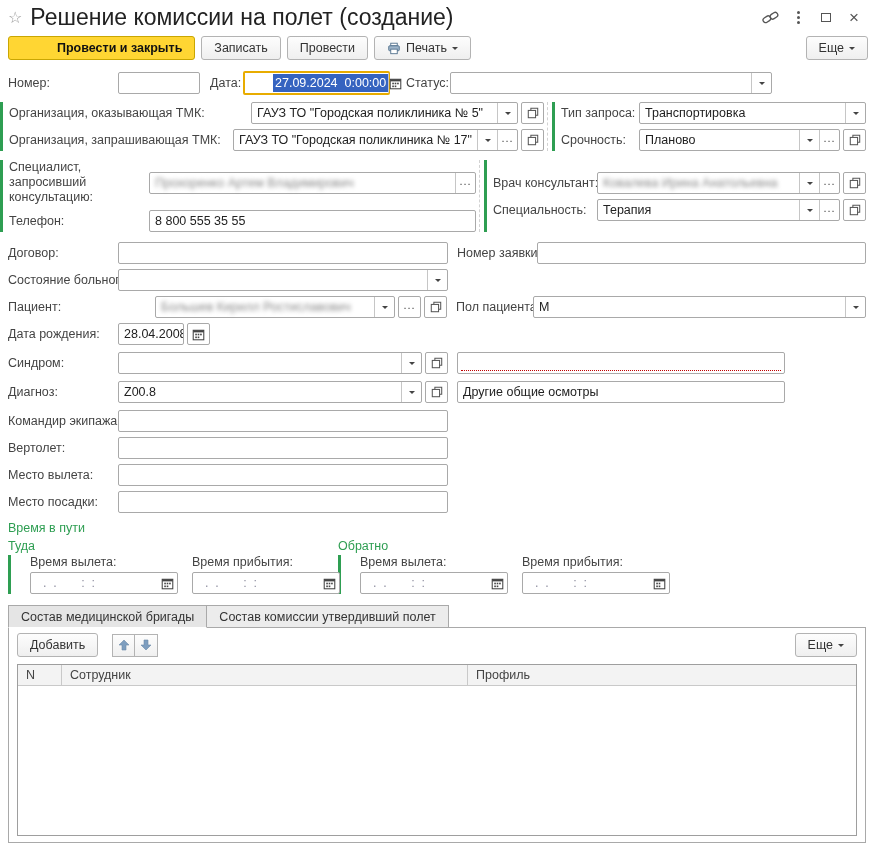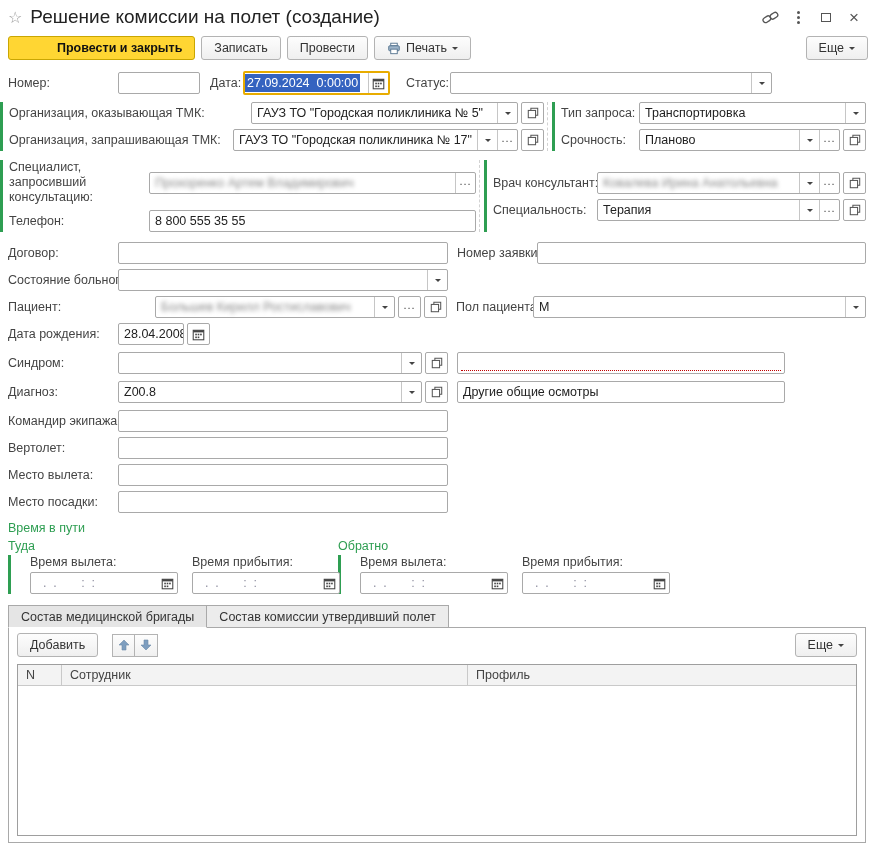--- a/index.html
+++ b/index.html
@@ -4,21 +4,21 @@
 <style>
   * { box-sizing: border-box; }
   html,body { margin:0; padding:0; }
   body {
     width:878px; height:851px; overflow:hidden; background:#fff;
     font-family:"Liberation Sans", sans-serif; font-size:12.5px; color:#333;
   }
   
   .titlebar { display:flex; align-items:center; height:32px; padding:2px 10px 0 8px; }
   .star { font-size:16px; color:#9a9a9a; margin-right:8px; cursor:pointer; }
-  .wtitle { font-size:19px; color:#222; white-space:nowrap; }
+  .wtitle { font-size:23px; color:#222; white-space:nowrap; }
   .titlebar .spacer { flex:1; }
   .wicon { width:28px; height:22px; display:flex; align-items:center; justify-content:center; cursor:pointer; color:#555; }
   .dots3 { display:flex; flex-direction:column; gap:2px; }
   .dots3 i { width:3px; height:3px; background:#555; border-radius:50%; }
   .maxbox { width:10px; height:9px; border:1.4px solid #555; }
   .closex { font-size:17px; color:#555; line-height:1; }
   
   .cmdbar { display:flex; align-items:center; gap:6px; padding:4px 10px 6px 8px; }
   .btn {
     height:24px; padding:0 12px; background:linear-gradient(#fdfdfd,#efefef);
@@ -46,21 +46,21 @@
     width:23px; height:22px; margin-left:3px; border:1px solid #a9a9a9; border-radius:2px;
     background:#fff; display:flex; align-items:center; justify-content:center; cursor:pointer; flex:none;
   }
   .blur { filter:blur(2px); color:#8a8a8a; }
   .grp { border-left:3px solid #2E9E52; padding-left:6px; }
   .vdash { border-left:1px dashed #d2d2d2; align-self:stretch; margin:0 4px 0 3px; }
   .band { display:flex; align-items:stretch; margin:7px 12px 0 0; }
   .bcol { display:flex; flex-direction:column; gap:5px; justify-content:center; }
   .brow { display:flex; align-items:center; }
   .focusring { display:flex; align-items:stretch; border:2px solid #E8AC00; border-radius:2px; height:24px; background:#fff; }
-  .sel { background:#3563C0; color:#fff; white-space:pre; padding:2px 2px; align-self:center; }
+  .sel { background:#3563C0; color:#fff; white-space:pre; padding:2px 2px; align-self:center;margin-left:28px; }
   .redline { position:absolute; left:3px; right:3px; bottom:2px; border-bottom:1px dotted #C00000; }
   .greenh { color:#2E9E52; white-space:nowrap; }
   .ph { white-space:pre; color:#8f8fa0; }
   
   .timegrp { border-left:3px solid #2E9E52; padding-left:19px; display:flex; gap:14px; }
   .timecol { display:flex; flex-direction:column; gap:3px; }
   
   .tabs { display:flex; margin:11px 12px 0 8px; position:relative; z-index:2; }
   .tab {
     height:23px; padding:0 12px; display:flex; align-items:center; border:1px solid #a9a9a9;

